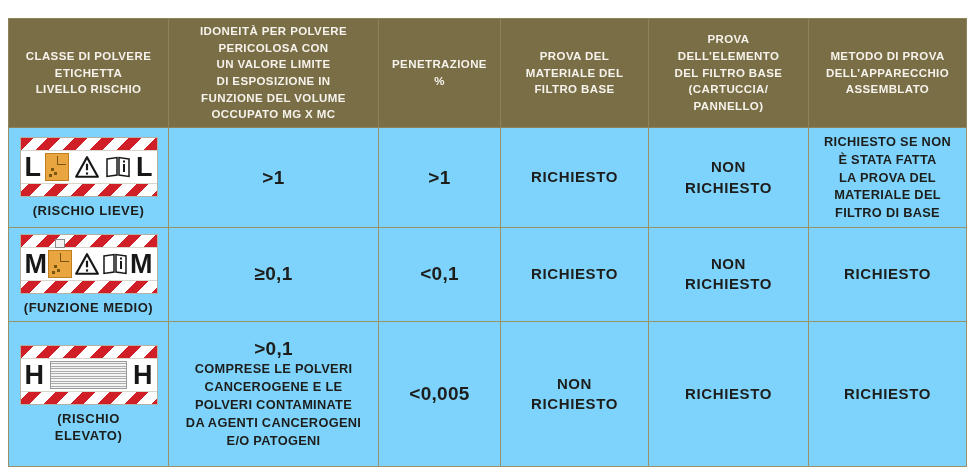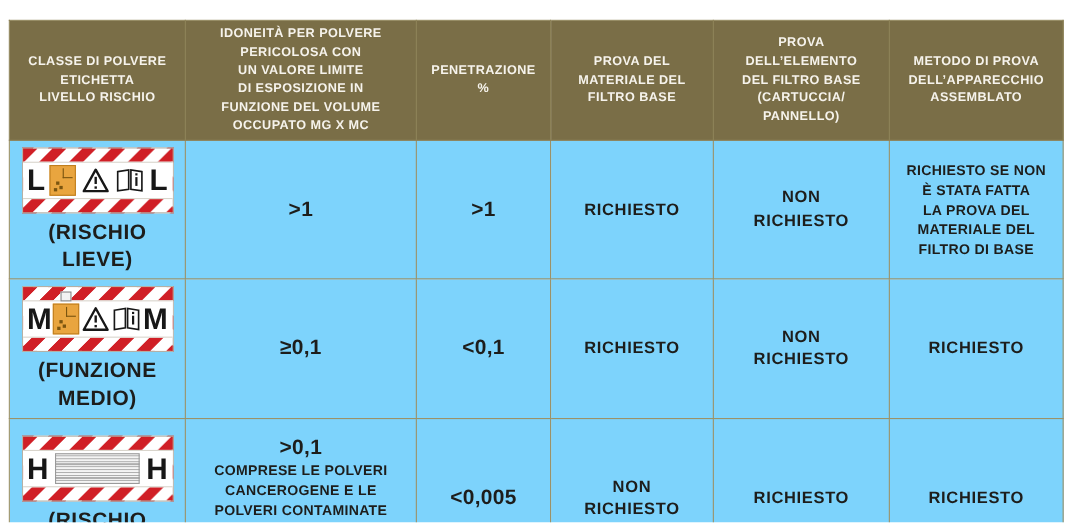--- a/index.html
+++ b/index.html
@@ -154,21 +154,21 @@
     height: 26px;
     margin: 0 6px;
     border: 1px solid #9a9a9a;
     background: repeating-linear-gradient(
       0deg,
       #f4f4f4 0px, #f4f4f4 1.5px,
       #adadad 1.5px, #adadad 2.5px
     );
   }
   .hazard-caption {
-    font-size: 19px;
+    font-size: 13px;
     font-weight: bold;
     color: #1d1d1b;
     letter-spacing: 0.5px;
     white-space: pre-line;
     line-height: 1.3;
   }
   svg.glyph { flex: 0 0 auto; display: block; }
 </style>
 </head>
 <body>

